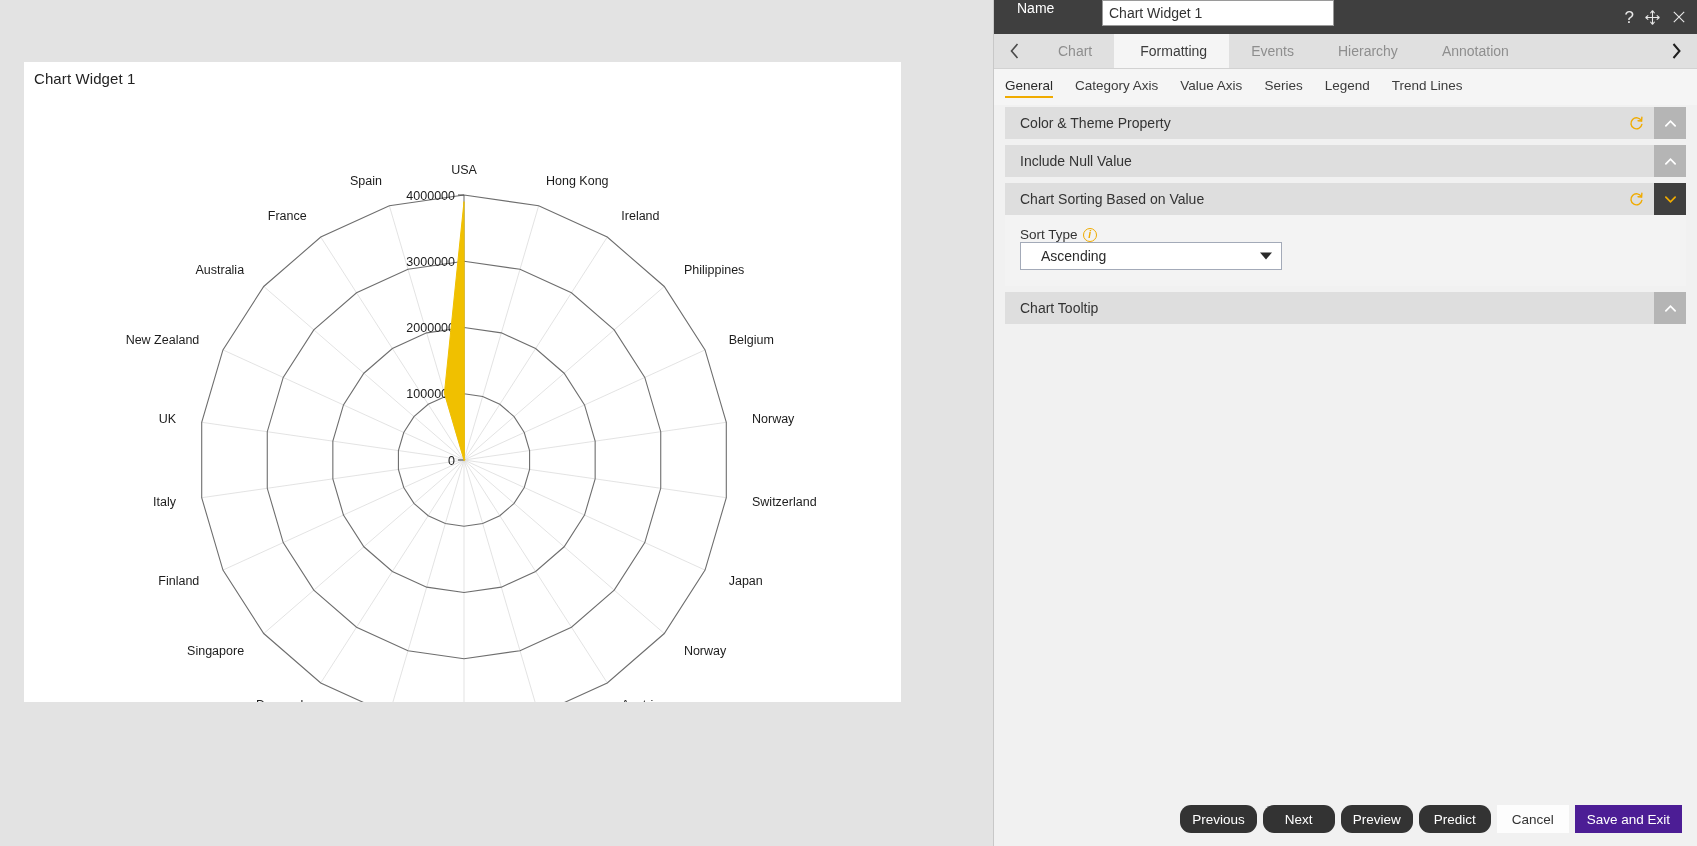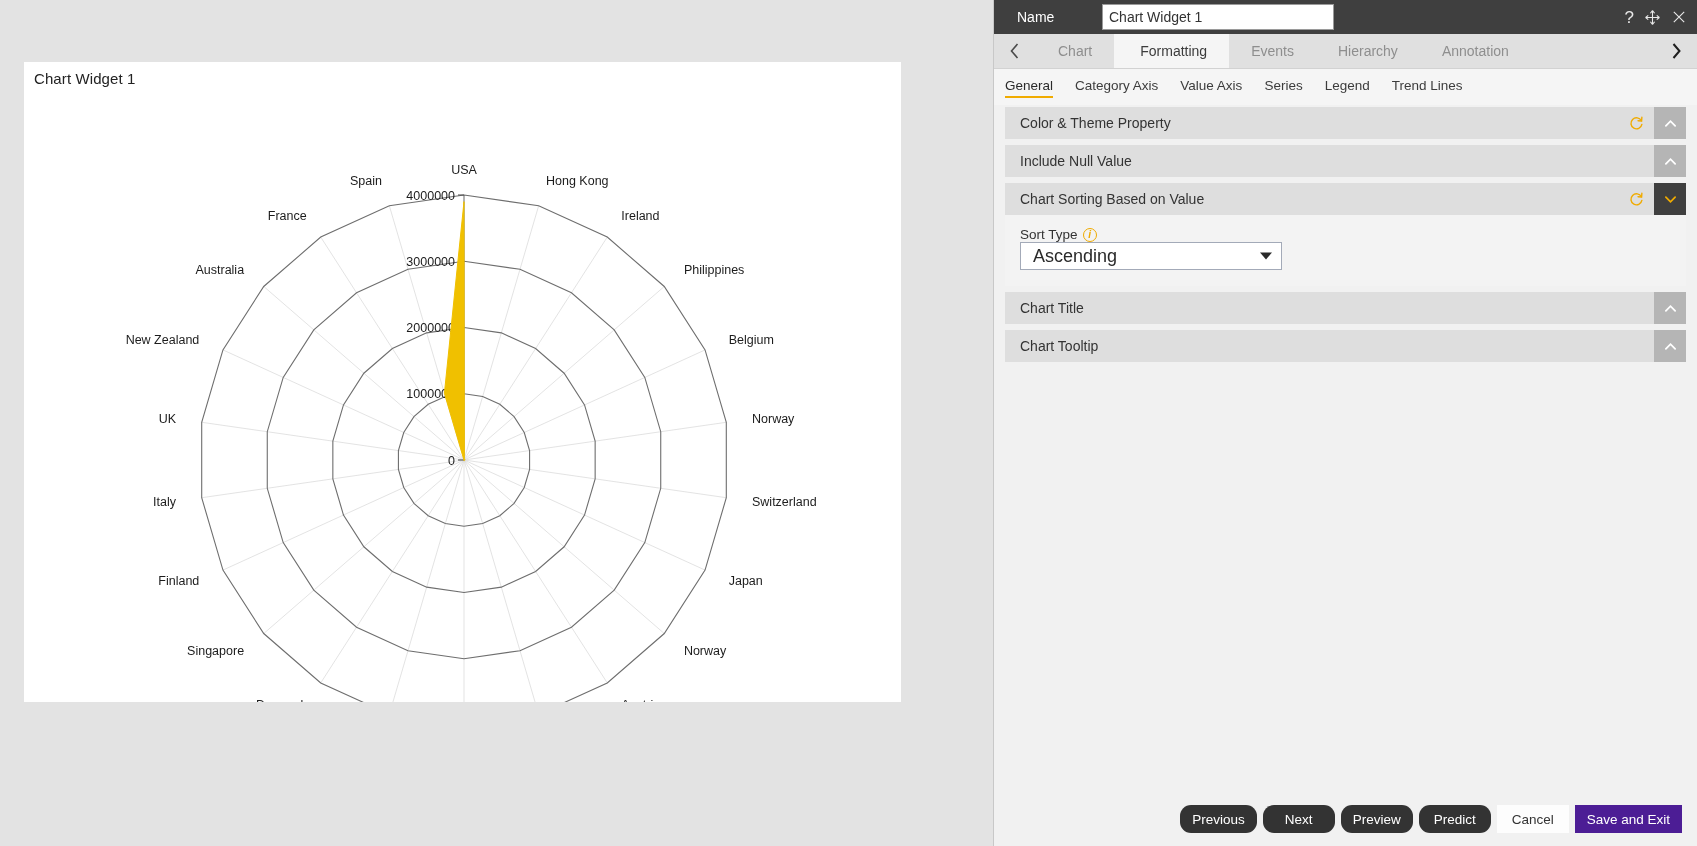--- a/index.html
+++ b/index.html
@@ -32,21 +32,21 @@
   
   #panel {
     position: absolute; left: 993px; top: 0;
     width: 704px; height: 846px;
     background: #f1f1f1;
     border-left: 1px solid #c8c8c8;
   }
   #panel-header {
     position: relative;
     height: 34px; background: #3f3f3f;
-    display: flex; align-items: center;
+    display: flex; 
   }
   #panel-header .name-label {
     color: #ffffff; font-size: 14px;
     margin-left: 23px; width: 80px;
   }
   #name-input {
     width: 232px; height: 26px;
     margin-left: 5px;
     border: 1px solid #9a9a9a; background: #fff;
     font-family: "Liberation Sans", sans-serif;
@@ -142,21 +142,21 @@
     font-size: 10px; font-style: italic; font-weight: bold;
     display: inline-flex; align-items: center; justify-content: center;
     line-height: 1; cursor: pointer;
   }
   .select-wrap {
     position: relative; width: 262px; height: 28px;
     background: #fff; border: 1px solid #a3aab8;
     display: flex; align-items: center;
     cursor: pointer;
   }
-  .select-value { font-size: 18px; color: #2a2a2a; margin-left: 12px; }
+  .select-value { font-size: 14px; color: #2a2a2a; margin-left: 20px; }
   .select-caret {
     position: absolute; right: 9px; top: 50%; transform: translateY(-50%);
     width: 0; height: 0;
     border-left: 6px solid transparent;
     border-right: 6px solid transparent;
     border-top: 7px solid #2a2a2a;
   }
 
   
   #footer-buttons {
@@ -358,30 +358,20 @@
               <span class="info-icon">i</span>
             </div>
             <div class="select-wrap">
               <span class="select-value">Ascending</span>
               <span class="select-caret"></span>
             </div>
           </div>
         </div>
         <div class="acc">
           <div class="acc-head">
-            <span class="acc-title">Chart Title</span>
-            <span class="acc-toggle">
-              <svg class="chev" viewBox="0 0 14 14" fill="none" stroke="currentColor" stroke-width="1.9" stroke-linecap="round">
-                <path d="M2 9.5 L7 4.5 L12 9.5"></path>
-              </svg>
-            </span>
-          </div>
-        </div>
-        <div class="acc">
-          <div class="acc-head">
             <span class="acc-title">Chart Tooltip</span>
             <span class="acc-toggle">
               <svg class="chev" viewBox="0 0 14 14" fill="none" stroke="currentColor" stroke-width="1.9" stroke-linecap="round">
                 <path d="M2 9.5 L7 4.5 L12 9.5"></path>
               </svg>
             </span>
           </div>
         </div>
       </div>
 

